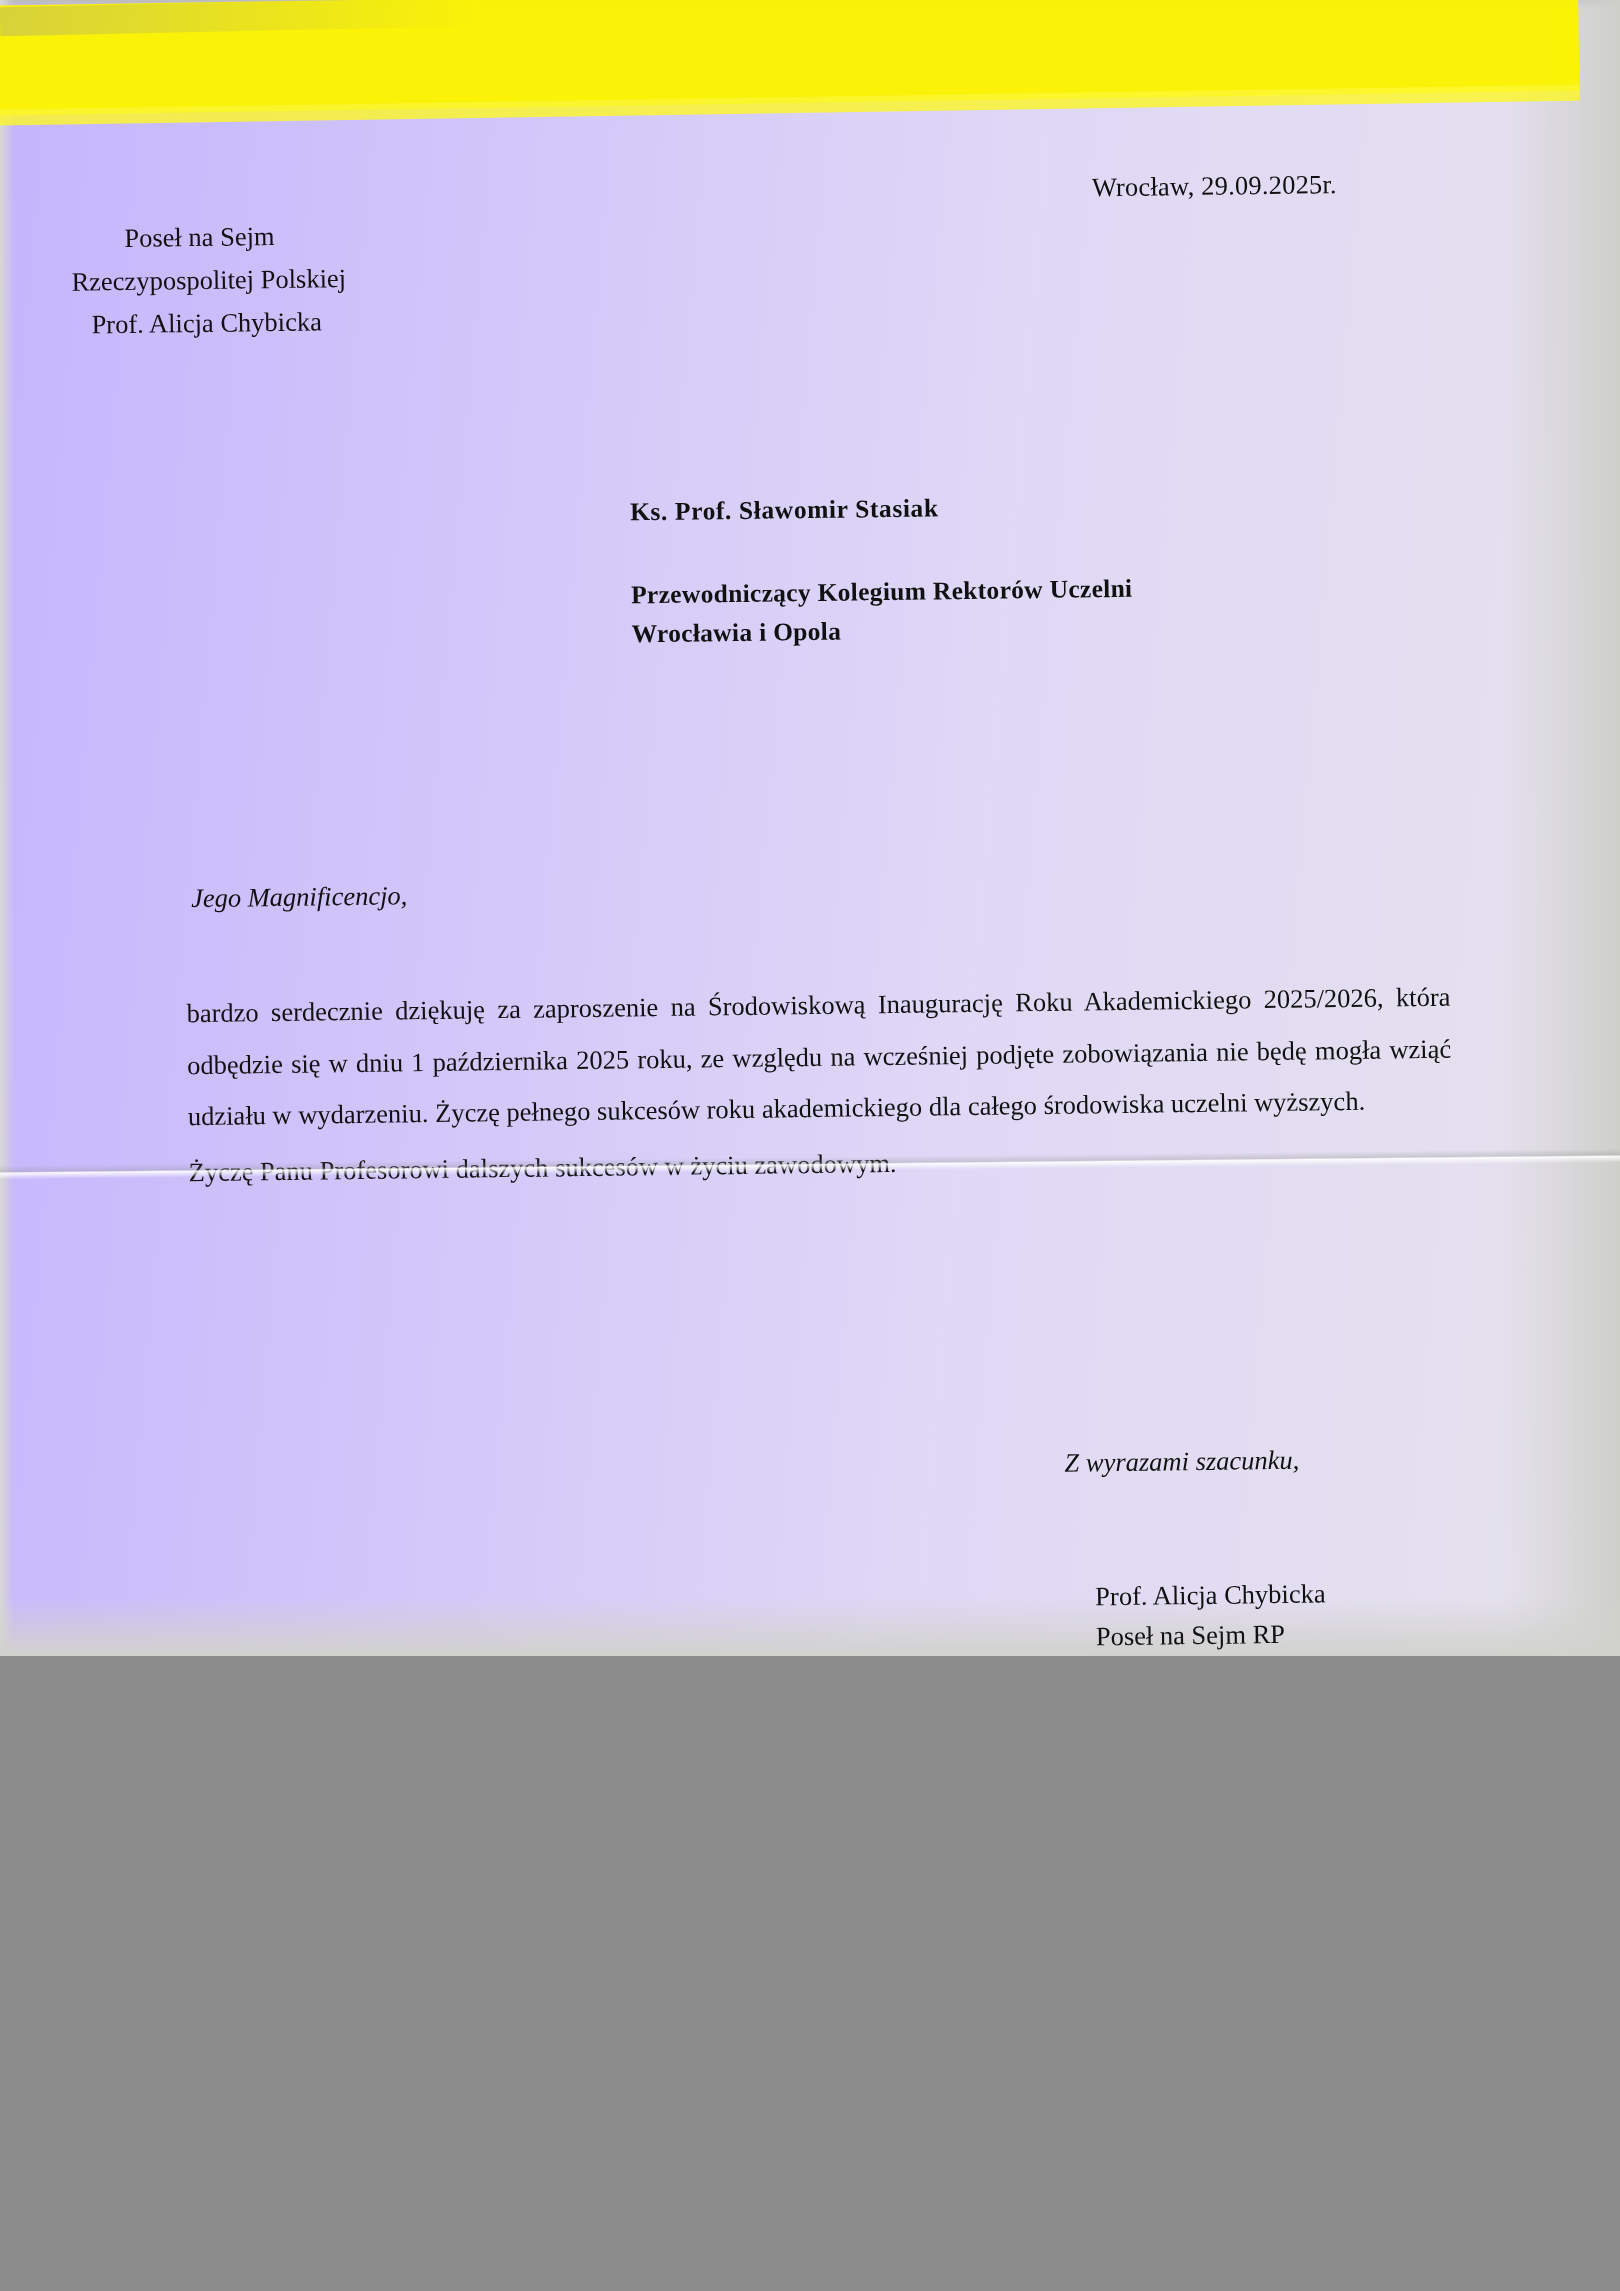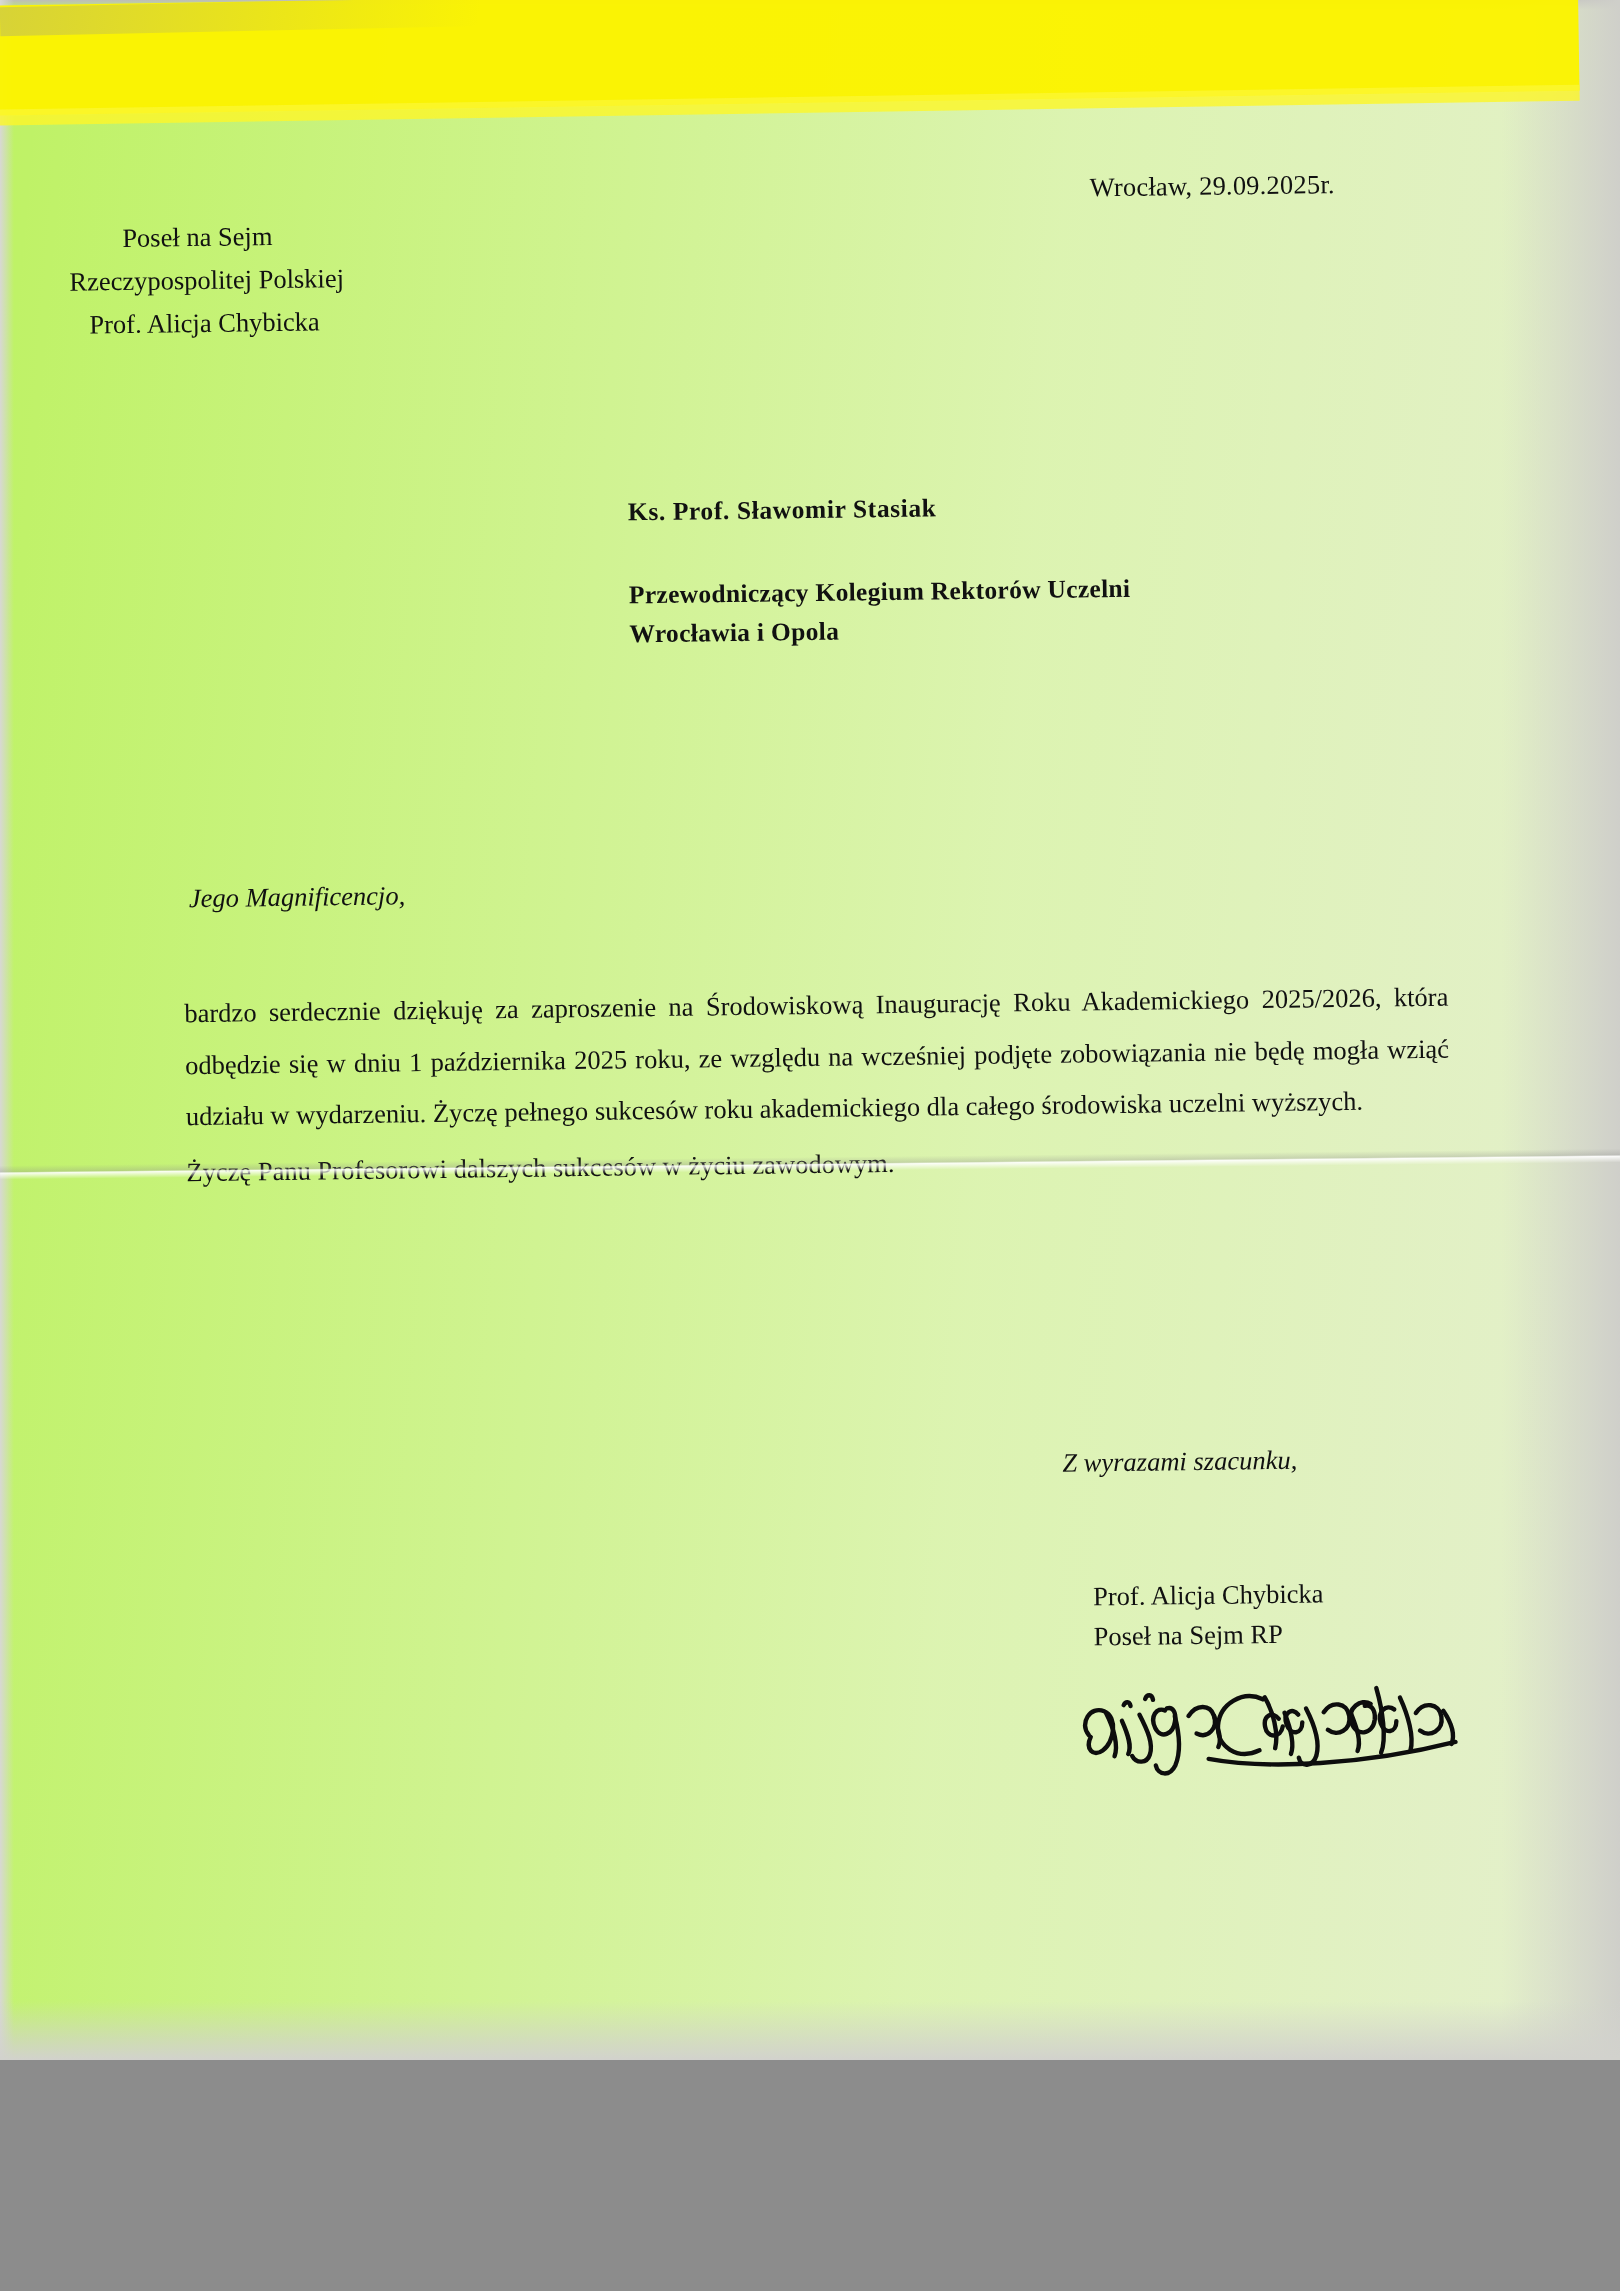--- a/index.html
+++ b/index.html
@@ -3,22 +3,22 @@
 <meta charset="utf-8">
 <style>
   html, body {
     margin: 0;
     padding: 0;
     background: #8c8c8c;
   }
   .page {
     position: relative;
     width: 1620px;
-    height: 2060px;
-    background: #bef264;
+    height: 1656px;
+    background: #c4b5fd;
     overflow: hidden;
     font-family: "Liberation Serif", "DejaVu Serif", serif;
     color: #111111;
   }
   
   .scan-tint {
     position: absolute;
     inset: 0;
     background:
       linear-gradient(95deg, rgba(250,250,248,0) 0%, rgba(245,245,240,0.55) 60%, rgba(238,238,232,0.8) 100%);

